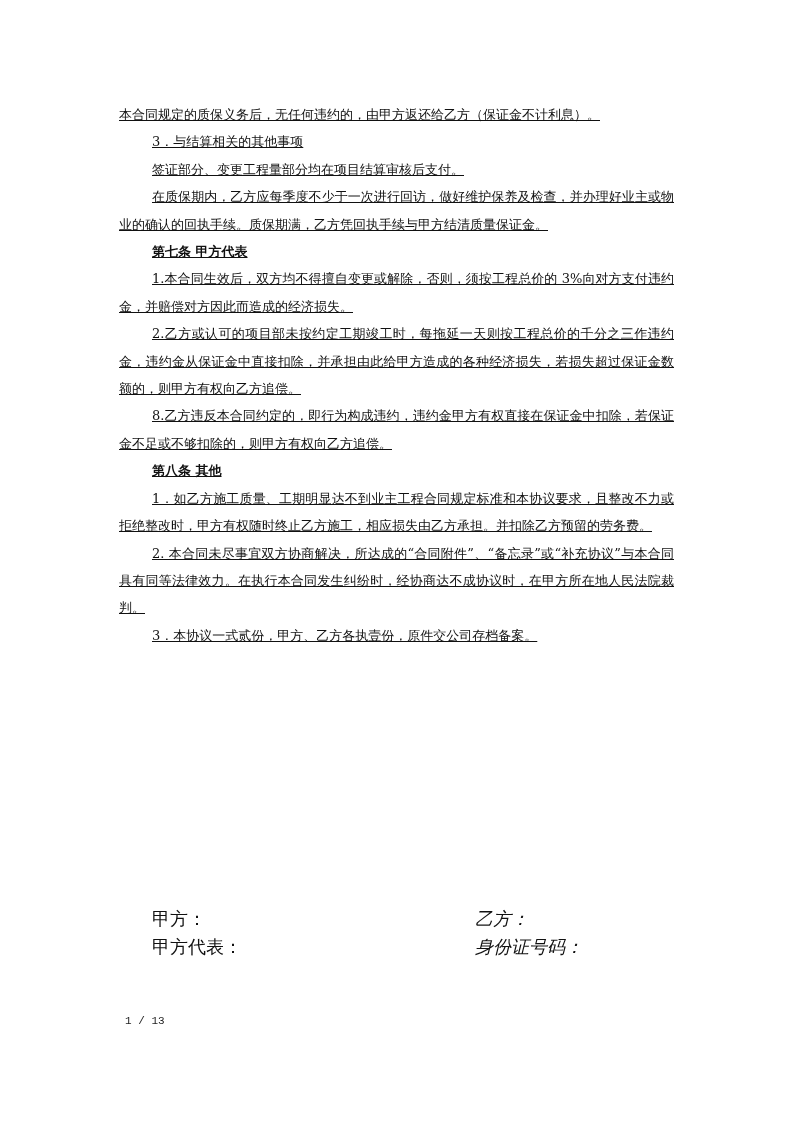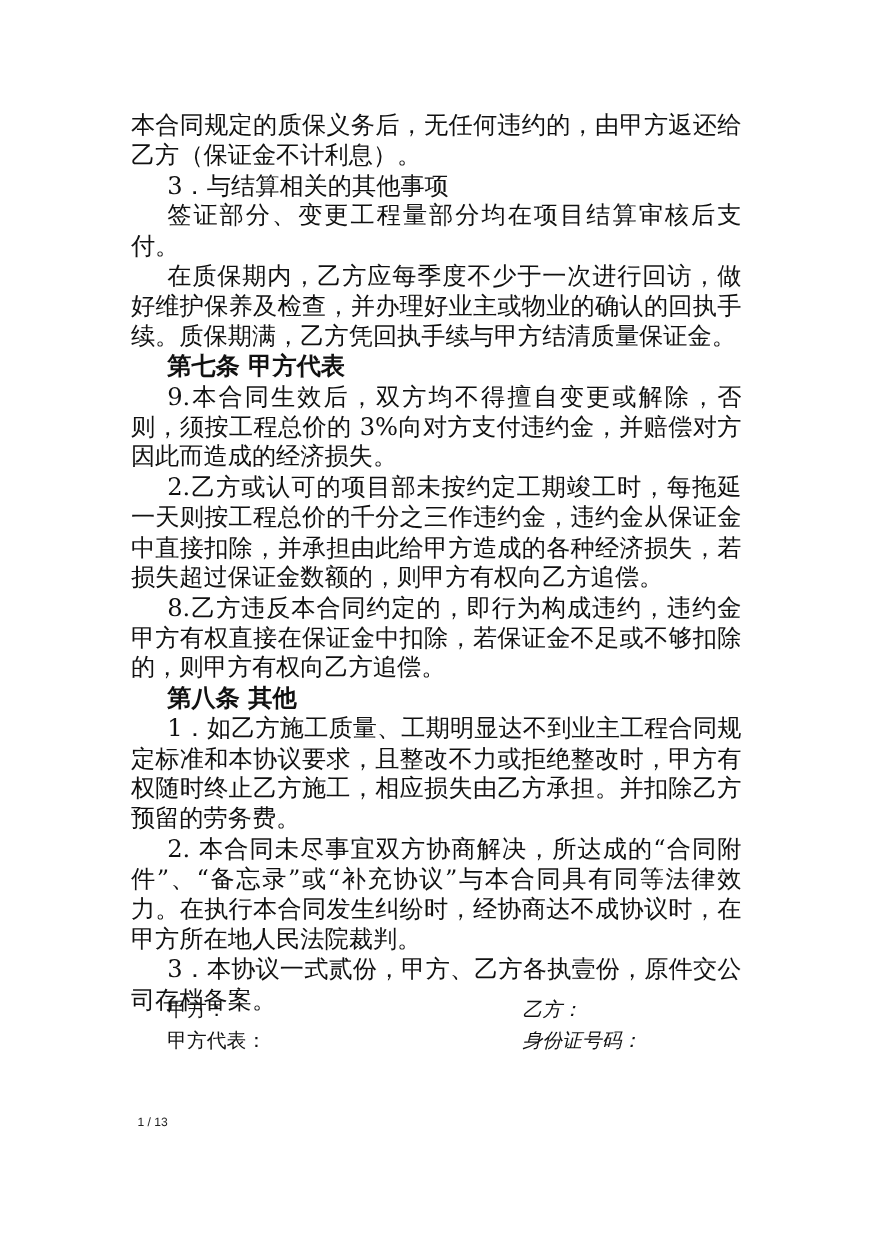--- a/index.html
+++ b/index.html
@@ -1,38 +1,38 @@
 <!DOCTYPE html>
 <html><head>
 <meta charset="utf-8">
 <style>
   html, body { margin: 0; padding: 0; background: #ffffff; }
   body { width: 793px; height: 1122px; position: relative; overflow: hidden;
          font-family: "DejaVu Serif", "Liberation Serif", serif; color: #111; }
   .page { position: absolute; left: 0; top: 0; width: 793px; height: 1122px; background: #fff; }
   .body-text { position: absolute; left: 119px; top: 101px; width: 555px; }
-  .p { font-size: 22px; line-height: 27.4px; margin: 0; text-align: justify; text-justify: inter-character; }
+  .p { font-size: 13px; line-height: 27.4px; margin: 0; text-align: justify; text-justify: inter-character; text-decoration: underline; }
   .p.indent { text-indent: 33px; }
   .p.heading { font-weight: bold; text-indent: 33px; }
   .sig { position: absolute; font-size: 18px; line-height: 28px; }
   .sig-left { left: 152px; top: 905px; }
   .sig-right { left: 475px; top: 905px; font-style: italic; }
-  .pagenum { position: absolute; left: 125px; top: 1015px; font-size: 11px; font-family: Liberation Sans, sans-serif; color: #222; }
+  .pagenum { position: absolute; left: 125px; top: 1015px; font-size: 11px; font-family: Liberation Mono, monospace; color: #222; }
 </style>
 </head>
 <body>
 
 <div class="page">
   <div class="body-text">
     <p class="p">本合同规定的质保义务后，无任何违约的，由甲方返还给乙方（保证金不计利息）。</p>
     <p class="p indent">3．与结算相关的其他事项</p>
     <p class="p indent">签证部分、变更工程量部分均在项目结算审核后支付。</p>
     <p class="p indent">在质保期内，乙方应每季度不少于一次进行回访，做好维护保养及检查，并办理好业主或物业的确认的回执手续。质保期满，乙方凭回执手续与甲方结清质量保证金。</p>
     <p class="p heading">第七条 甲方代表</p>
-    <p class="p indent">9.本合同生效后，双方均不得擅自变更或解除，否则，须按工程总价的 3%向对方支付违约金，并赔偿对方因此而造成的经济损失。</p>
+    <p class="p indent">1.本合同生效后，双方均不得擅自变更或解除，否则，须按工程总价的 3%向对方支付违约金，并赔偿对方因此而造成的经济损失。</p>
     <p class="p indent">2.乙方或认可的项目部未按约定工期竣工时，每拖延一天则按工程总价的千分之三作违约金，违约金从保证金中直接扣除，并承担由此给甲方造成的各种经济损失，若损失超过保证金数额的，则甲方有权向乙方追偿。</p>
     <p class="p indent">8.乙方违反本合同约定的，即行为构成违约，违约金甲方有权直接在保证金中扣除，若保证金不足或不够扣除的，则甲方有权向乙方追偿。</p>
     <p class="p heading">第八条 其他</p>
     <p class="p indent">1．如乙方施工质量、工期明显达不到业主工程合同规定标准和本协议要求，且整改不力或拒绝整改时，甲方有权随时终止乙方施工，相应损失由乙方承担。并扣除乙方预留的劳务费。</p>
     <p class="p indent">2. 本合同未尽事宜双方协商解决，所达成的“合同附件”、“备忘录”或“补充协议”与本合同具有同等法律效力。在执行本合同发生纠纷时，经协商达不成协议时，在甲方所在地人民法院裁判。</p>
     <p class="p indent">3．本协议一式贰份，甲方、乙方各执壹份，原件交公司存档备案。</p>
   </div>
 
   <div class="sig sig-left">
     <div>甲方：</div>

